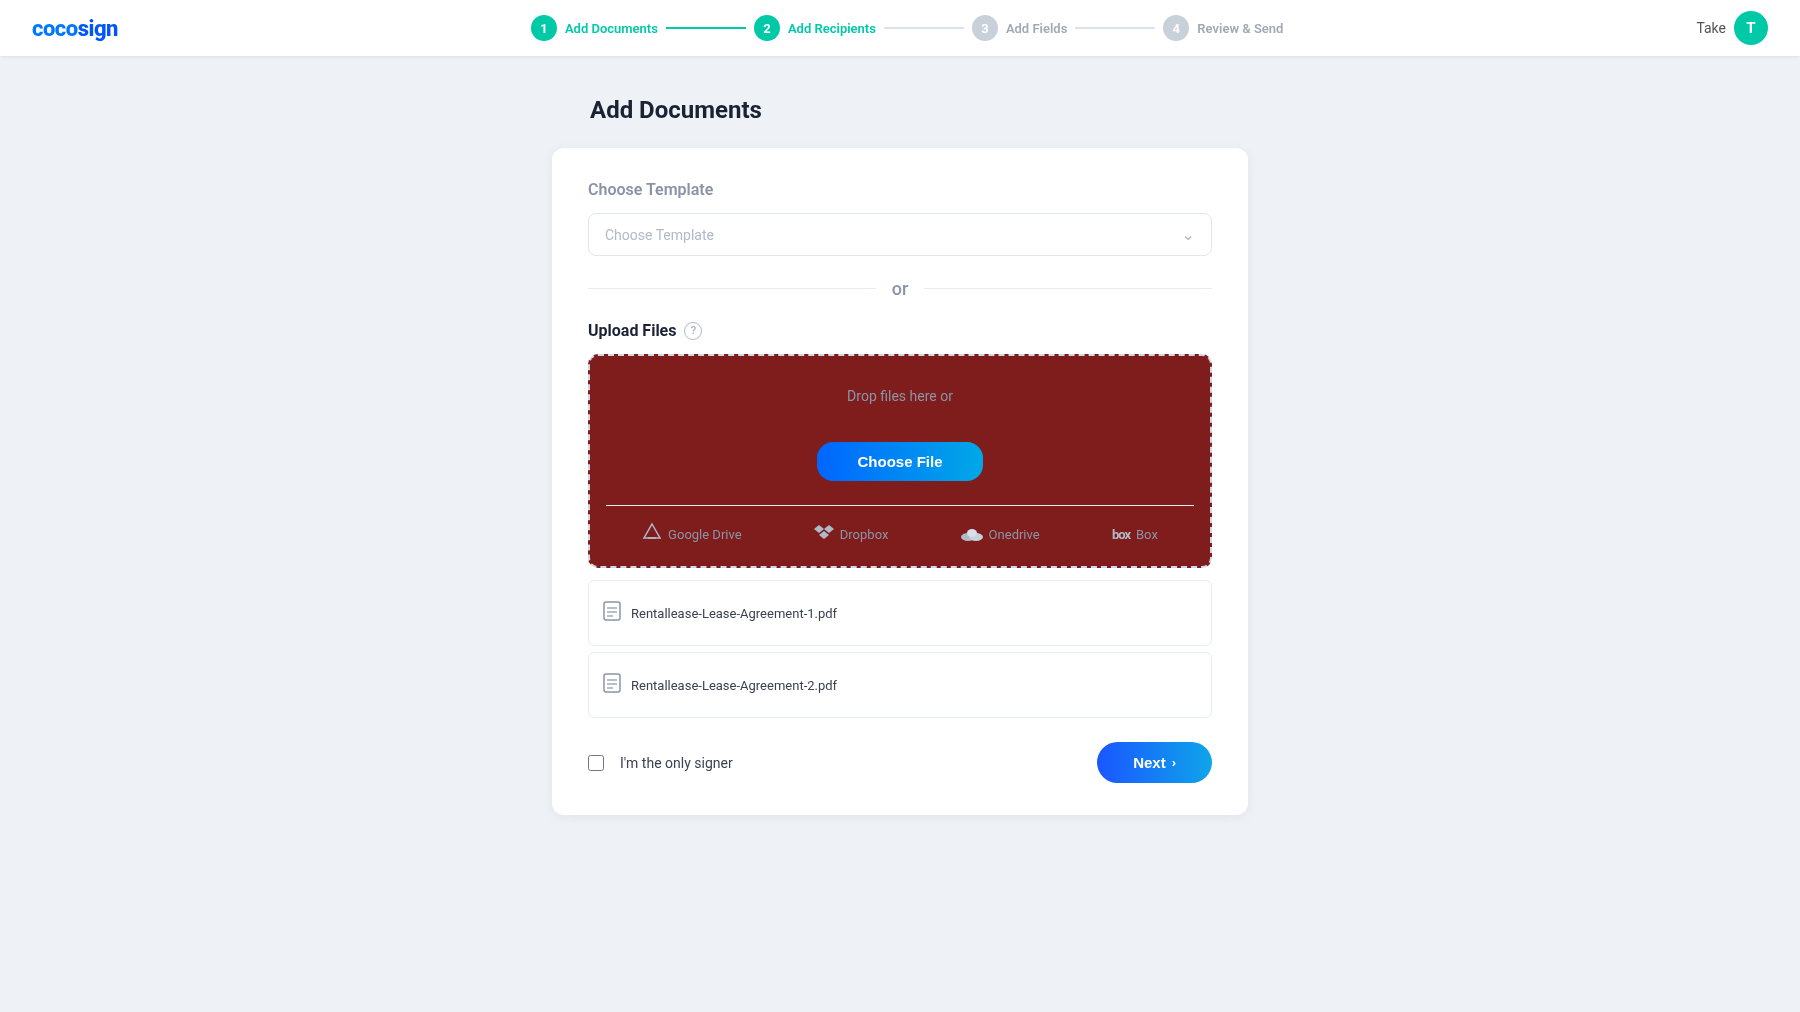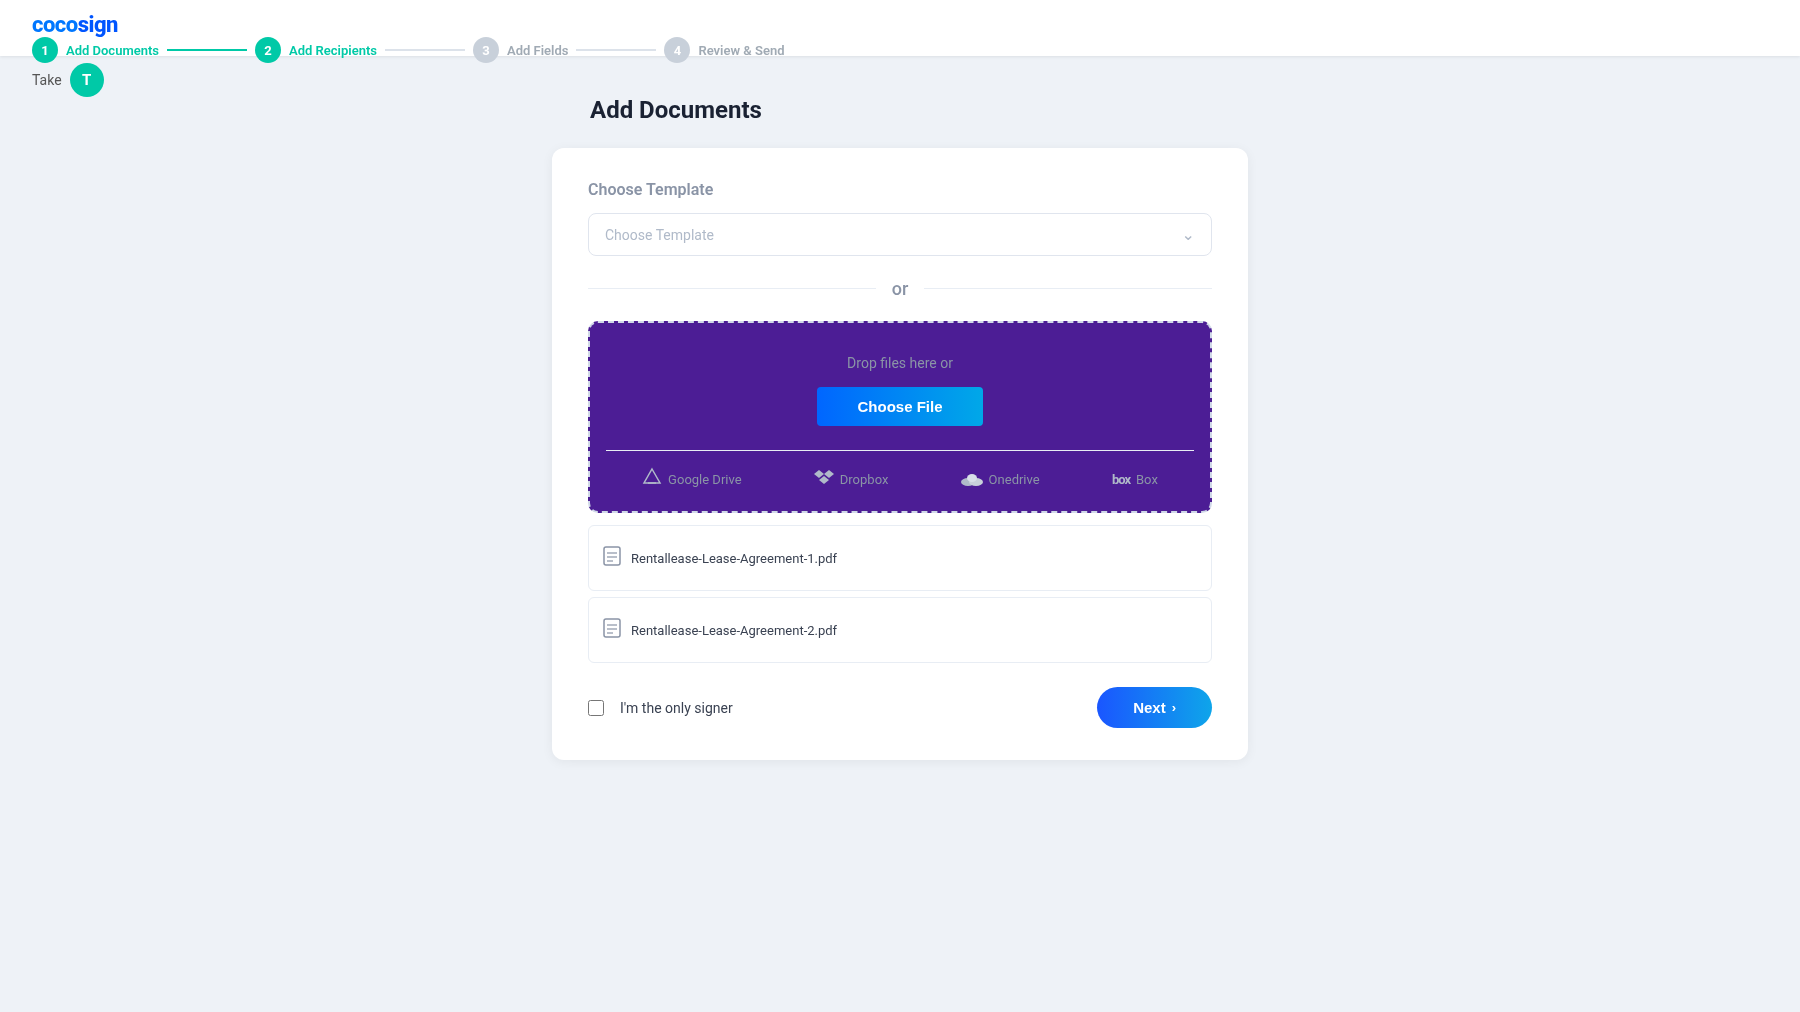--- a/index.html
+++ b/index.html
@@ -7,25 +7,24 @@
       font-family: -apple-system, BlinkMacSystemFont, 'Segoe UI', Roboto, sans-serif;
       background: #eef2f7;
       min-height: 1012px;
       width: 1800px;
     }
     
     .header {
       background: #fff;
       height: 56px;
       display: flex;
-      align-items: flex-start;
+      align-items: center;
       justify-content: space-between;
       padding: 12px 32px;
       box-shadow: 0 1px 3px rgba(0,0,0,0.08);
-      flex-direction: column;
     }
     .logo {
       font-size: 22px;
       font-weight: 800;
       color: #00c9a7;
       letter-spacing: -0.5px;
     }
     .logo span { color: #0077ff; }
     
     .stepper {
@@ -180,37 +179,38 @@
       font-size: 11px;
       font-weight: 700;
       cursor: pointer;
     }
     
     .drop-zone {
       border: 2px dashed #d0d8e8;
       border-radius: 10px;
       padding: 32px 16px 0 16px;
       text-align: center;
-      background: #4c1d95;
+      background: #7f1d1d;
     }
     .drop-text {
       font-size: 14px;
       color: #8a94a6;
       margin-bottom: 16px;
     }
     .choose-file-btn {
       background: linear-gradient(90deg, #0066ff, #00a8e8);
       color: #fff;
       border: none;
-      border-radius: 4px;
+      border-radius: 16px;
       padding: 11px 40px;
       font-size: 15px;
       font-weight: 600;
       cursor: pointer;
       margin-bottom: 24px;
+      margin-top: 22px;
     }
     
     .cloud-divider {
       width: 100%;
       height: 1px;
       background: #e8edf4;
       margin-bottom: 16px;
     }
     .cloud-services {
       display: flex;
@@ -349,20 +349,24 @@
       <span class="template-select-text">Choose Template</span>
       <span class="chevron-icon">⌄</span>
     </div>
 
     <div class="or-divider">
       <div class="or-line"></div>
       <span class="or-text">or</span>
       <div class="or-line"></div>
     </div>
 
+    <div class="upload-title-row">
+      <span class="upload-title">Upload Files</span>
+      <div class="help-icon">?</div>
+    </div>
 
     <div class="drop-zone">
       <div class="drop-text">Drop files here or</div>
       <button class="choose-file-btn">Choose File</button>
       <div class="cloud-divider"></div>
       <div class="cloud-services">
         <div class="cloud-service">
           <span class="cloud-icon">
             <svg width="20" height="20" viewBox="0 0 20 20" fill="none">
               <polygon points="10,2 18,16 2,16" fill="none" stroke="#b0bac9" stroke-width="1.5"></polygon>

